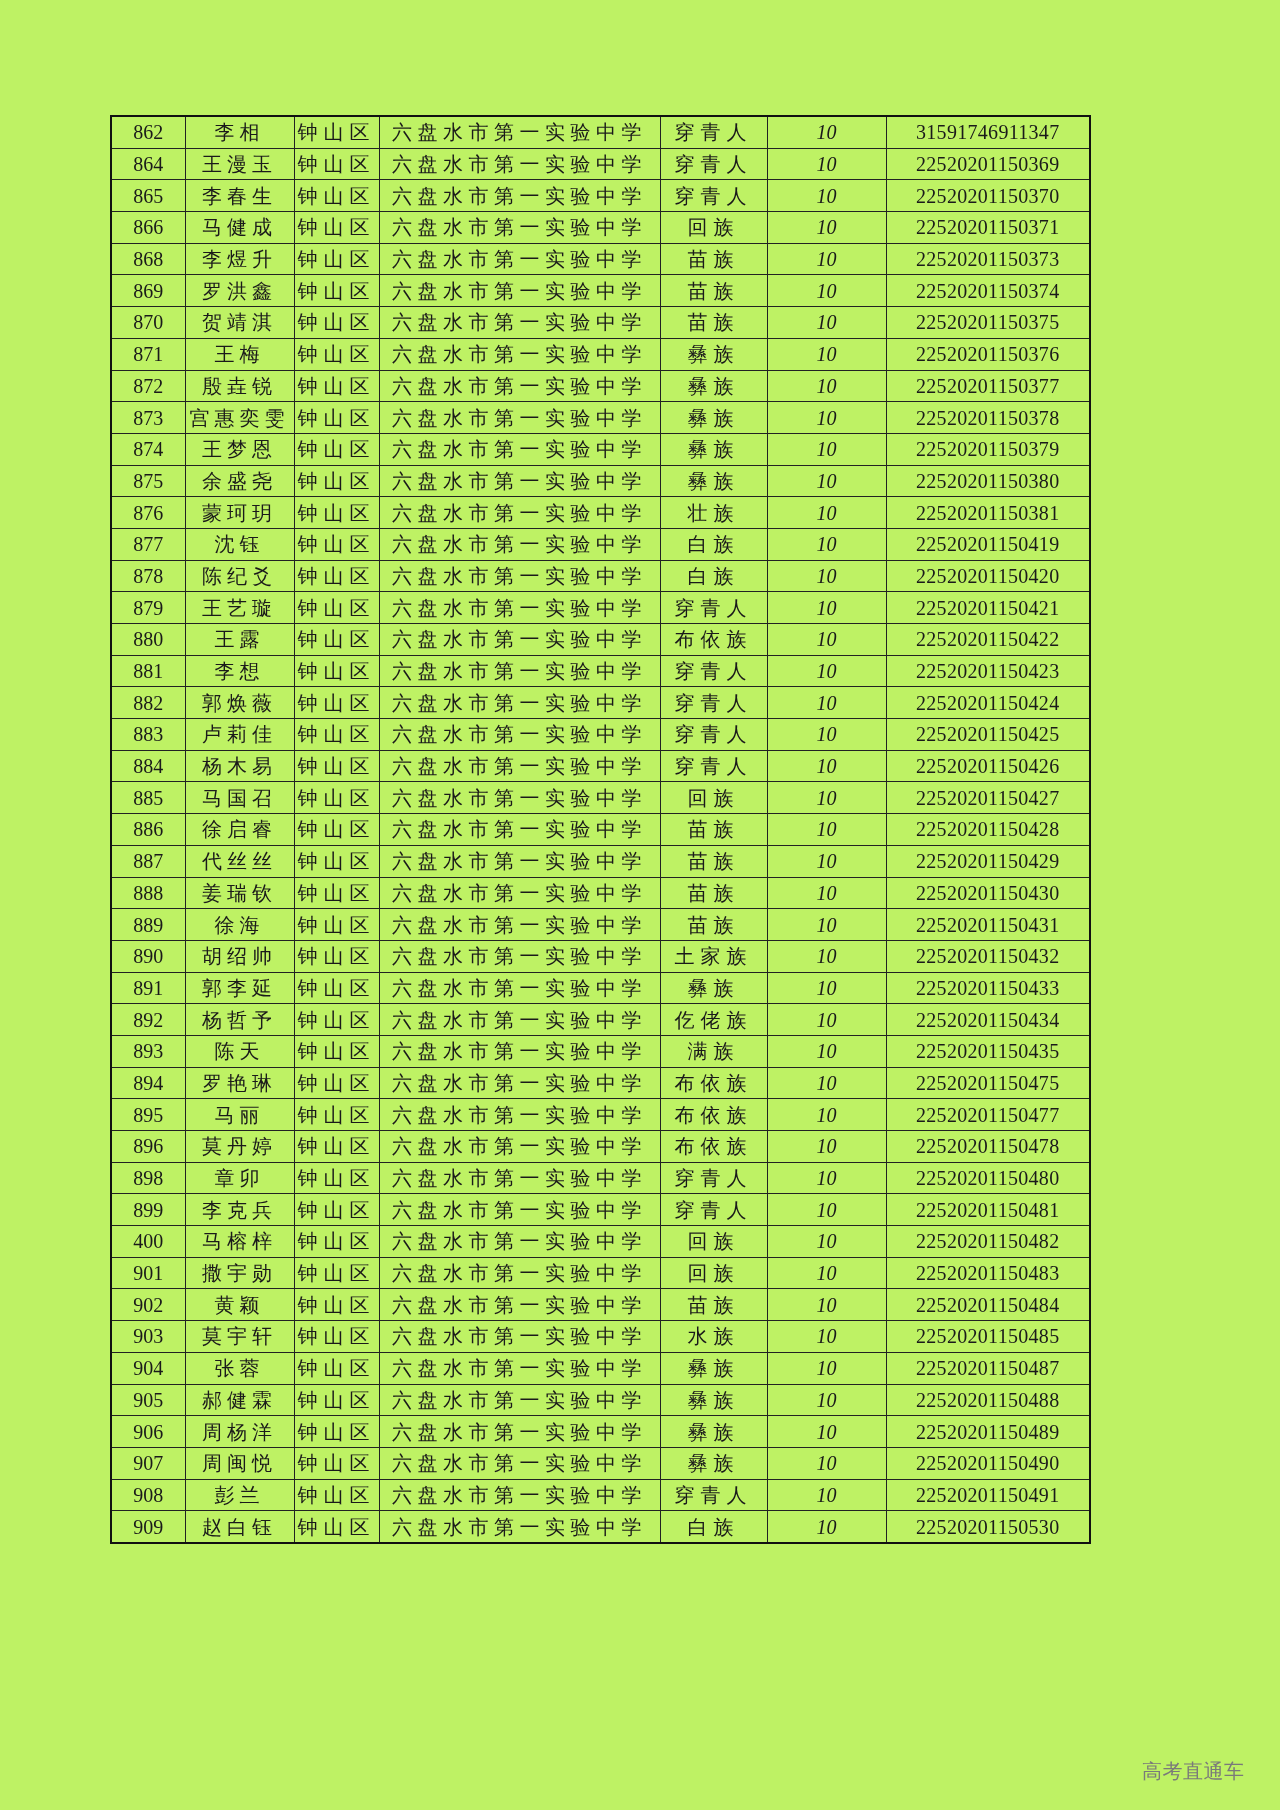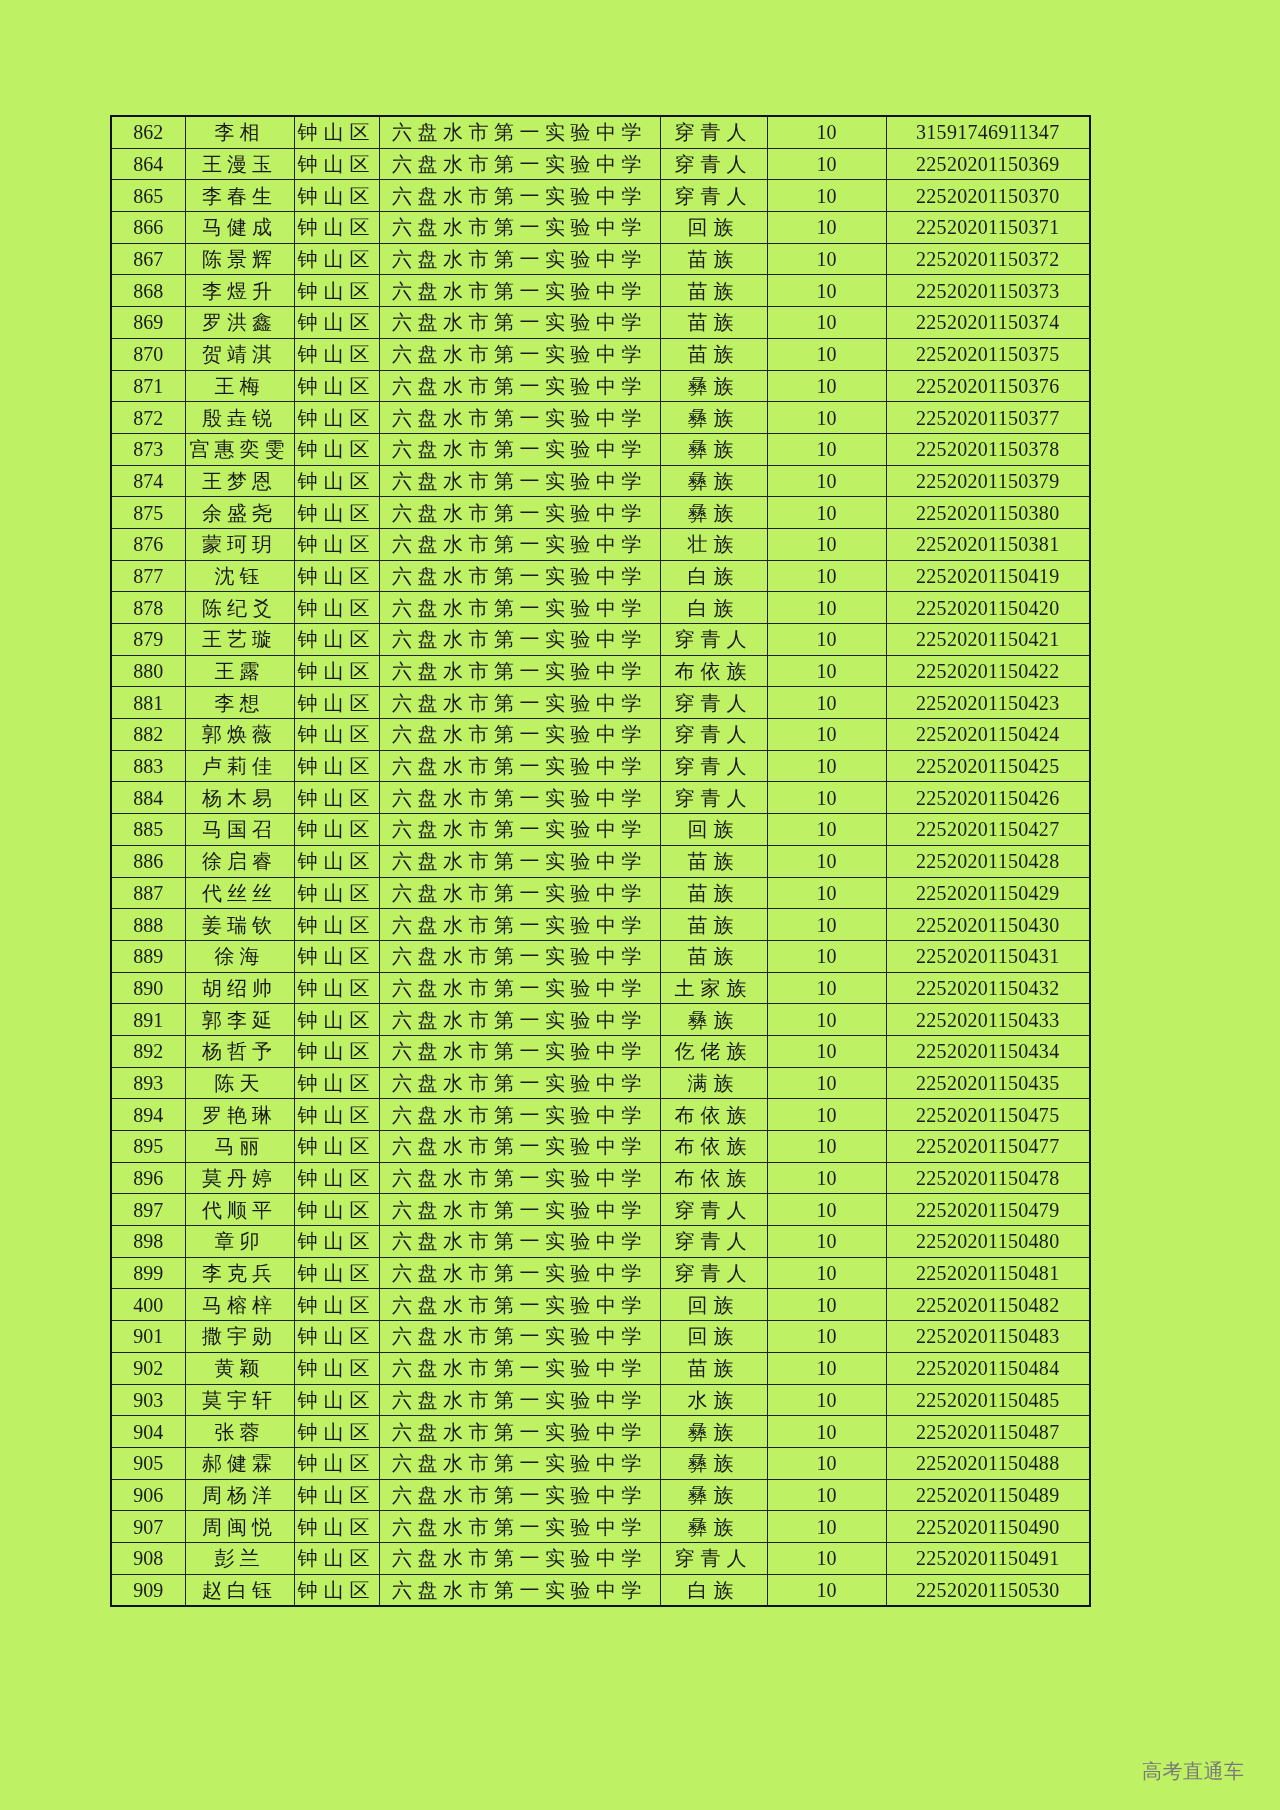--- a/index.html
+++ b/index.html
@@ -5,21 +5,21 @@
   html, body { margin:0; padding:0; background:#ffffff; }
   body { width:1280px; height:1810px; position:relative; overflow:hidden; font-family:"DejaVu Serif","Liberation Serif",serif; color:#1a1a1a; }
   .page { position:absolute; left:0; top:0; width:1280px; height:1810px; background:#bef264; }
   table.roster { position:absolute; left:110px; top:115px; border-collapse:collapse; table-layout:fixed; width:979px; border:2px solid #111; }
   table.roster td { border:1.5px solid #222; height:30.7px; padding:0; text-align:center; vertical-align:middle; white-space:nowrap; overflow:hidden; font-size:20px; line-height:30px; }
   td.c-no { font-family:"Liberation Serif","DejaVu Serif",serif; font-size:21px; }
   td.c-name { letter-spacing:5px; font-size:20px; }
   td.c-dist { letter-spacing:6px; font-size:20px; text-align:left; padding-left:2px; }
   td.c-school { letter-spacing:5.5px; font-size:20px; text-align:left; padding-left:3px; }
   td.c-eth { letter-spacing:6px; font-size:20px; }
-  td.c-grade { font-family:"Liberation Serif","DejaVu Serif",serif; font-size:21px; }
+  td.c-grade { font-family:"Liberation Serif","DejaVu Serif",serif; font-size:21px;font-style:italic; }
   td.c-id { font-family:"Liberation Serif","DejaVu Serif",serif; font-size:21px; letter-spacing:0.3px; text-align:left; padding-left:6px; }
   .watermark { position:absolute; left:1142px; top:1758px; font-family:"DejaVu Sans","Liberation Sans",sans-serif; font-size:20px; color:#7a7a7a; letter-spacing:0.5px; }
 </style>
 </head>
 <body>
 
 <div class="page">
   <table class="roster">
     <colgroup>
       <col style="width:74px">
@@ -61,29 +61,20 @@
         <tr>
           <td class="c-no">866</td>
           <td class="c-name">马健成</td>
           <td class="c-dist">钟山区</td>
           <td class="c-school">六盘水市第一实验中学</td>
           <td class="c-eth">回族</td>
           <td class="c-grade">10</td>
           <td class="c-id">22520201150371</td>
         </tr>
         <tr>
-          <td class="c-no">867</td>
-          <td class="c-name">陈景辉</td>
-          <td class="c-dist">钟山区</td>
-          <td class="c-school">六盘水市第一实验中学</td>
-          <td class="c-eth">苗族</td>
-          <td class="c-grade">10</td>
-          <td class="c-id">22520201150372</td>
-        </tr>
-        <tr>
           <td class="c-no">868</td>
           <td class="c-name">李煜升</td>
           <td class="c-dist">钟山区</td>
           <td class="c-school">六盘水市第一实验中学</td>
           <td class="c-eth">苗族</td>
           <td class="c-grade">10</td>
           <td class="c-id">22520201150373</td>
         </tr>
         <tr>
           <td class="c-no">869</td>
@@ -329,29 +320,20 @@
           <td class="c-id">22520201150477</td>
         </tr>
         <tr>
           <td class="c-no">896</td>
           <td class="c-name">莫丹婷</td>
           <td class="c-dist">钟山区</td>
           <td class="c-school">六盘水市第一实验中学</td>
           <td class="c-eth">布依族</td>
           <td class="c-grade">10</td>
           <td class="c-id">22520201150478</td>
-        </tr>
-        <tr>
-          <td class="c-no">897</td>
-          <td class="c-name">代顺平</td>
-          <td class="c-dist">钟山区</td>
-          <td class="c-school">六盘水市第一实验中学</td>
-          <td class="c-eth">穿青人</td>
-          <td class="c-grade">10</td>
-          <td class="c-id">22520201150479</td>
         </tr>
         <tr>
           <td class="c-no">898</td>
           <td class="c-name">章卯</td>
           <td class="c-dist">钟山区</td>
           <td class="c-school">六盘水市第一实验中学</td>
           <td class="c-eth">穿青人</td>
           <td class="c-grade">10</td>
           <td class="c-id">22520201150480</td>
         </tr>

